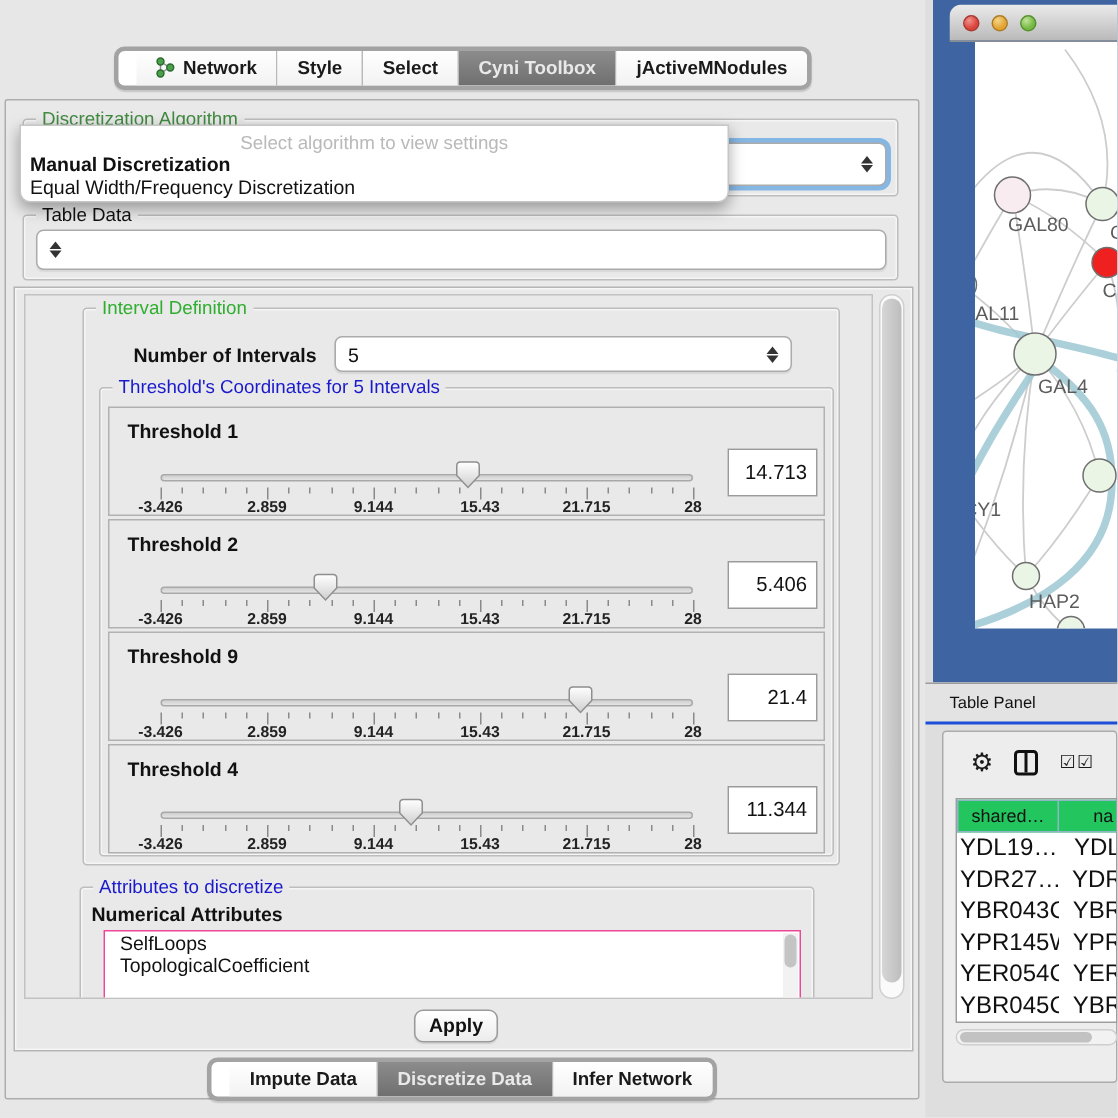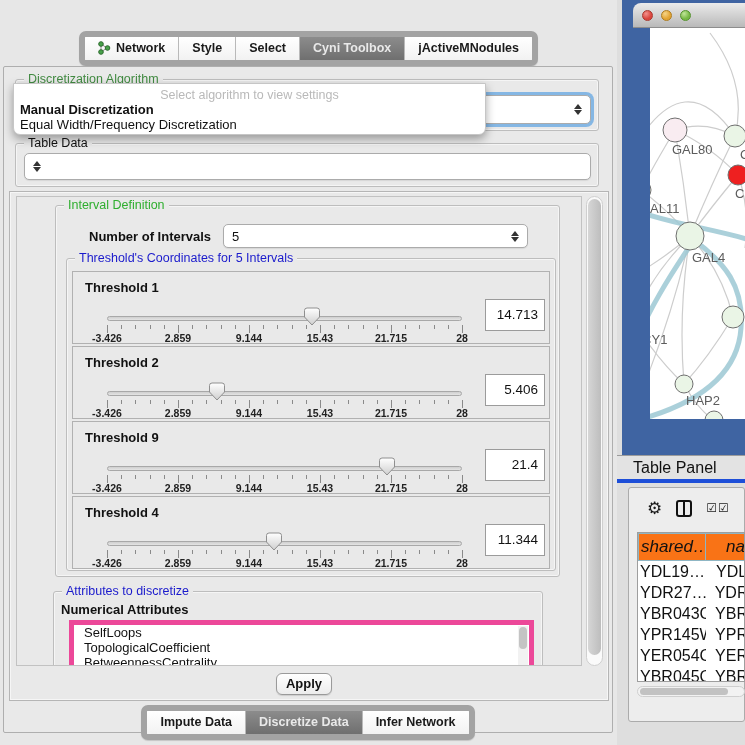--- a/index.html
+++ b/index.html
@@ -12,22 +12,22 @@
   .titlebar { position:absolute; left:0; top:0; width:617px; height:26px;
               background:linear-gradient(#f0f0f0,#dedede); border-bottom:1px solid #c2c2c2;
               display:flex; align-items:center; padding:0 10px; }
   .titlebar .title { font-size:13px; color:#1a1a1a; }
   .titlebar .spacer { flex:1; }
   .float-box { width:11px; height:11px; border:1.5px solid #111; background:transparent; margin-right:10px; cursor:pointer; }
   .close-x { font-size:14px; font-weight:bold; color:#111; cursor:pointer; line-height:1; }
 
   
   .tabbar { position:absolute; left:0; width:617px; display:flex; justify-content:center; }
-  .seg { display:inline-flex; border:6px solid #a3a3a3; border-radius:7px; overflow:hidden;
-         background:#fff; box-shadow:0 1px 1px rgba(0,0,0,0.15); }
+  .seg { display:inline-flex; border:3px solid #a3a3a3; border-radius:7px; overflow:hidden;
+         background:#fff; box-shadow:0 1px 1px rgba(0,0,0,0.15);padding-left:12px; }
   .seg .tab { padding:4px 13px 5px 13px; font-size:12.5px; font-weight:700; color:#1a1a1a;
               background:linear-gradient(#ffffff,#f2f2f2); border-right:1px solid #b9b9b9;
               display:flex; align-items:center; gap:5px; cursor:pointer; white-space:nowrap; }
   .seg .tab:last-child { border-right:none; }
   .seg .tab.selected { background:linear-gradient(#8c8c8c,#6f6f6f); color:#e9e9e9; }
 
   .content-panel { position:absolute; left:3px; top:66px; width:610px; height:667px;
                    border:1px solid #aeaeae; background:#e9e9e9; border-radius:2px; }
 
   
@@ -79,21 +79,21 @@
   .thumb-svg { position:absolute; top:35px; width:18px; height:19px; cursor:pointer; }
   .tickwrap { position:absolute; left:34px; top:53px; width:355px; height:8px; }
   .tick { position:absolute; top:0; width:1px; background:#8a8a8a; }
   .ticklbl { position:absolute; top:60px; font-size:10.5px; font-weight:700; color:#222;
              transform:translateX(-50%); white-space:nowrap; }
   .valbox { position:absolute; left:412px; top:27px; width:60px; height:32px; background:#fff;
             border:1px solid #9b9b9b; font-size:13.5px; color:#111; text-align:right;
             line-height:30px; padding-right:6px; }
 
   
-  .attr-list { position:absolute; background:#fff; border:5px solid #ec4899; overflow:hidden; }
+  .attr-list { position:absolute; background:#fff; border:1px solid #ec4899; overflow:hidden; }
   .attr-item { font-size:13px; color:#111; padding:1px 0 1px 10px; line-height:13px; cursor:pointer; }
   .list-scroll { position:absolute; right:1px; top:1px; width:10px; height:44px; background:#f2f2f2; }
   .list-scroll .thumb { position:absolute; left:1px; top:1px; width:8px; height:22px;
                         background:#c4c4c4; border-radius:4px; cursor:pointer; }
 
   .apply-btn { position:absolute; left:266px; top:481px; width:56px; height:22px;
                background:linear-gradient(#ffffff,#ececec); border:1px solid #9a9a9a; border-radius:6px;
                font-size:13px; font-weight:700; color:#111; text-align:center; line-height:20px; cursor:pointer;
                box-shadow:0 1px 1px rgba(0,0,0,0.12); }
 
@@ -103,38 +103,38 @@
   .nw-titlebar { position:absolute; left:11px; top:3px; width:112px; height:25px;
                  background:linear-gradient(#ebebeb,#b9b9b9); border-bottom:1px solid #8d8d8d;
                  border-radius:8px 0 0 0; display:flex; align-items:center; padding-left:9px; gap:8px; }
   .light { width:11px; height:11px; border-radius:50%; cursor:pointer; }
   .light.red { background:radial-gradient(circle at 35% 30%, #f2928d, #da453d 60%); border:1px solid #a8382f; }
   .light.yellow { background:radial-gradient(circle at 35% 30%, #f5d488, #e3a433 60%); border:1px solid #ad7c20; }
   .light.green { background:radial-gradient(circle at 35% 30%, #c0e598, #77b845 60%); border:1px solid #54922d; }
   .net-canvas { position:absolute; left:28px; top:28px; width:95px; height:391px; background:#fff; overflow:hidden; }
 
   .tp-strip { position:absolute; left:0; top:455px; width:128px; height:28px; background:#e3e3e3;
-              border-top:1px solid #9c9c9c; border-bottom:4px solid #1d4ed8;
-              display:flex; align-items:center; padding-left:16px; font-size:16px; color:#111; }
+              border-top:1px solid #9c9c9c; border-bottom:2px solid #1d4ed8;
+              display:flex; align-items:center; padding-left:16px; font-size:11px; color:#111; }
 
   .table-widget { position:absolute; left:11px; top:487px; width:117px; height:235px;
                   background:#ededed; border:1px solid #ababab; border-radius:3px; }
   .tw-toolbar { position:absolute; left:0; top:6px; width:117px; height:28px; display:flex;
                 align-items:center; gap:14px; padding-left:18px; }
   .gear { font-size:17px; color:#1a1a1a; line-height:1; cursor:pointer; }
   .col-icon { width:16px; height:17px; border:2px solid #111; border-radius:3px; position:relative; cursor:pointer; }
   .col-icon::after { content:""; position:absolute; left:5px; top:0; width:2px; height:13px; background:#111; }
   .checks { font-size:12px; color:#1a1a1a; letter-spacing:1px; white-space:nowrap; cursor:pointer; }
 
   .mini-table { position:absolute; left:8px; top:44px; width:108px; height:150px;
                 background:#fff; border:1px solid #9e9e9e; overflow:hidden; }
   .mt-header { display:flex; }
-  .mt-hcell { background:#f97316; border:1px solid #8fb6c4; border-left:none; font-size:17px;
+  .mt-hcell { background:#22c55e; border:1px solid #8fb6c4; border-left:none; font-size:12px;
               color:#111; text-align:center; padding:3px 2px; flex:none; cursor:pointer;
-              white-space:nowrap; overflow:hidden;font-style:italic; }
+              white-space:nowrap; overflow:hidden; }
   .mt-hcell:first-child { border-left:1px solid #8fb6c4; }
   .mt-row { display:flex; }
   .mt-cell { flex:none; font-size:16px; color:#111; text-align:center; padding:1.5px 2px;
              white-space:nowrap; overflow:hidden; }
   .hscroll { position:absolute; left:8px; top:198px; width:108px; height:11px;
              background:#f2f2f2; border:1px solid #cfcfcf; border-radius:6px; }
   .hscroll .thumb { position:absolute; left:2px; top:1px; width:88px; height:7px;
                     background:#c2c2c2; border-radius:4px; cursor:pointer; }
 </style>
 </head>
@@ -416,21 +416,20 @@
             </div>
           </div>
 
           <div class="group" style="left:36px; top:394px; width:490px; height:90px;">
             <span class="group-label lbl-blue">Attributes to discretize</span>
             <span style="position:absolute; left:7px; top:10px; font-size:13px; font-weight:700; color:#111;">Numerical Attributes</span>
             <div class="attr-list" style="left:15px; top:28px; width:465px; height:50px;">
               <div id="attr-items">
                   <div class="attr-item">SelfLoops</div>
                   <div class="attr-item">TopologicalCoefficient</div>
-                  <div class="attr-item">BetweennessCentrality</div>
                 </div>
               <div class="list-scroll">
                 <div class="thumb"></div>
               </div>
             </div>
           </div>
 
         </div>
 
         <div class="vscroll">

